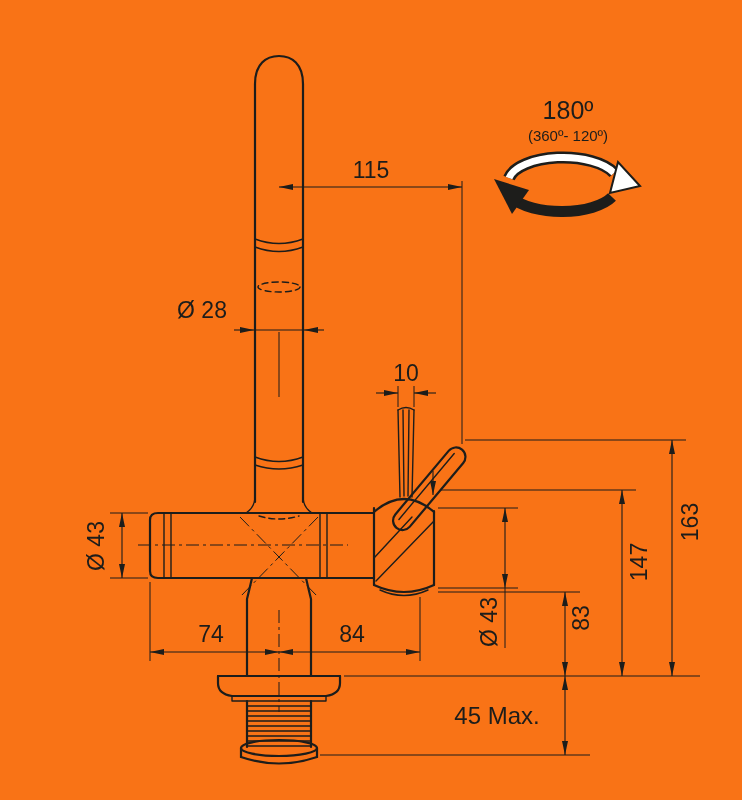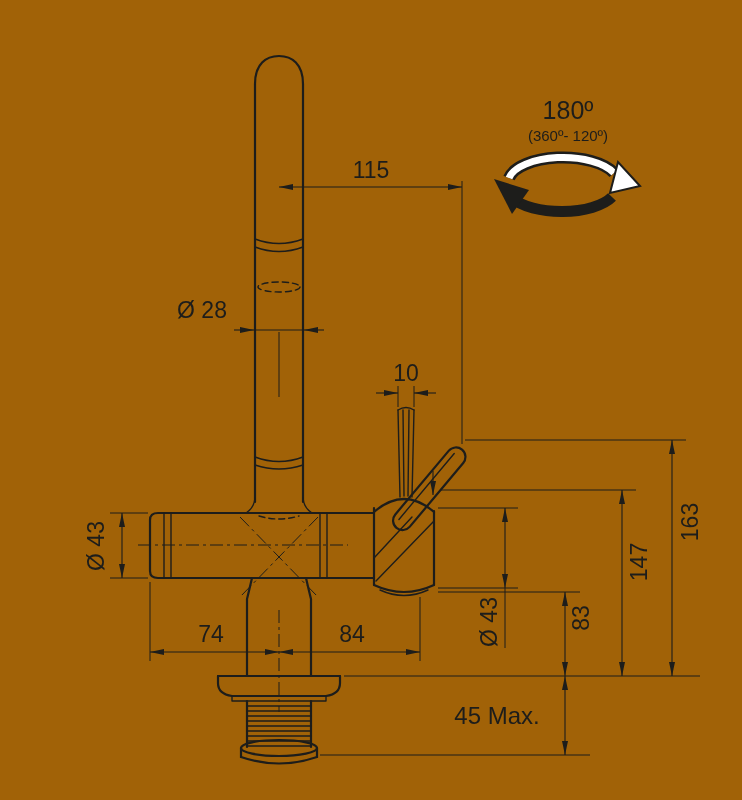--- a/index.html
+++ b/index.html
@@ -1,16 +1,16 @@
 <!DOCTYPE html>
 <html><head>
 <meta charset="utf-8">
 <style>
   html,body{margin:0;padding:0;background:#ffffff;}
-  #stage{position:relative;width:742px;height:800px;background:#a16207;overflow:hidden;}
+  #stage{position:relative;width:742px;height:800px;background:#f97316;overflow:hidden;}
   svg{display:block;}
   .outline path,.outline line,.outline ellipse,.outline rect{stroke:#1d1d1b;stroke-width:2.2;fill:none;stroke-linecap:round;stroke-linejoin:round;}
   .det{stroke-width:1.4 !important;}
   .dash{stroke-dasharray:6 4;}
   .cl line,.cl path{stroke:#1d1d1b;stroke-width:1;fill:none;stroke-dasharray:13 4 3 4;}
   .dim{stroke:#1d1d1b;stroke-width:1.1;fill:none;}
   .ext{stroke:#1d1d1b;stroke-width:1;fill:none;}
   text{fill:#1d1d1b;font-family:"Liberation Sans",sans-serif;}
   .t23{font-size:23px;}
   .t24{font-size:24px;}

